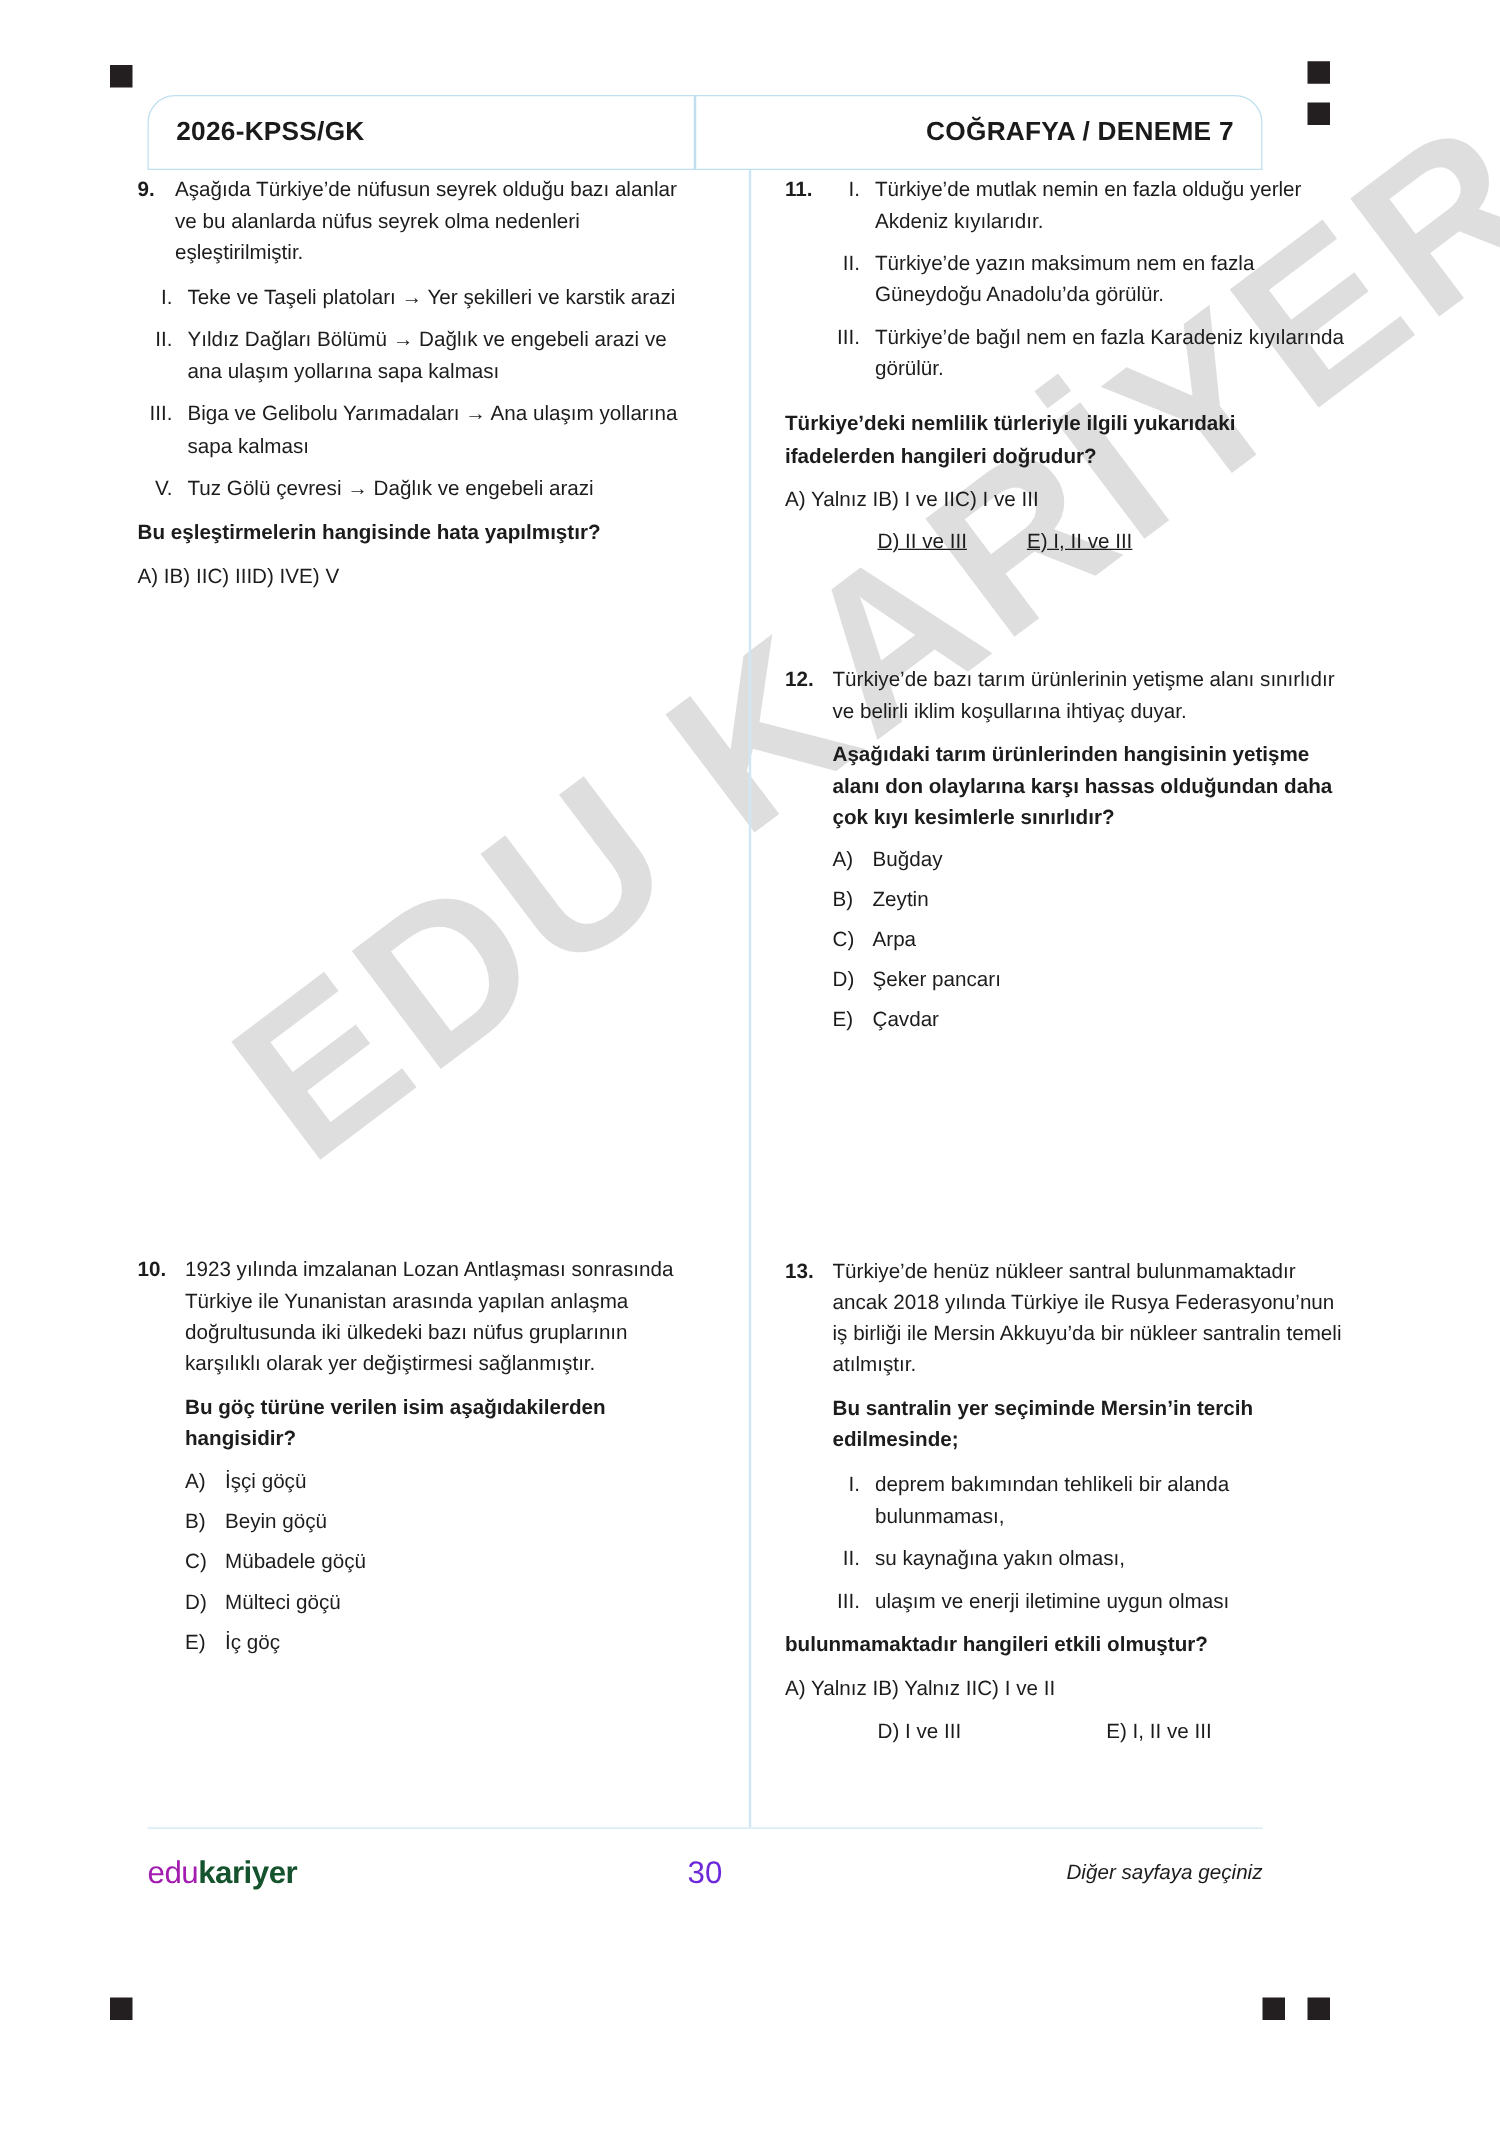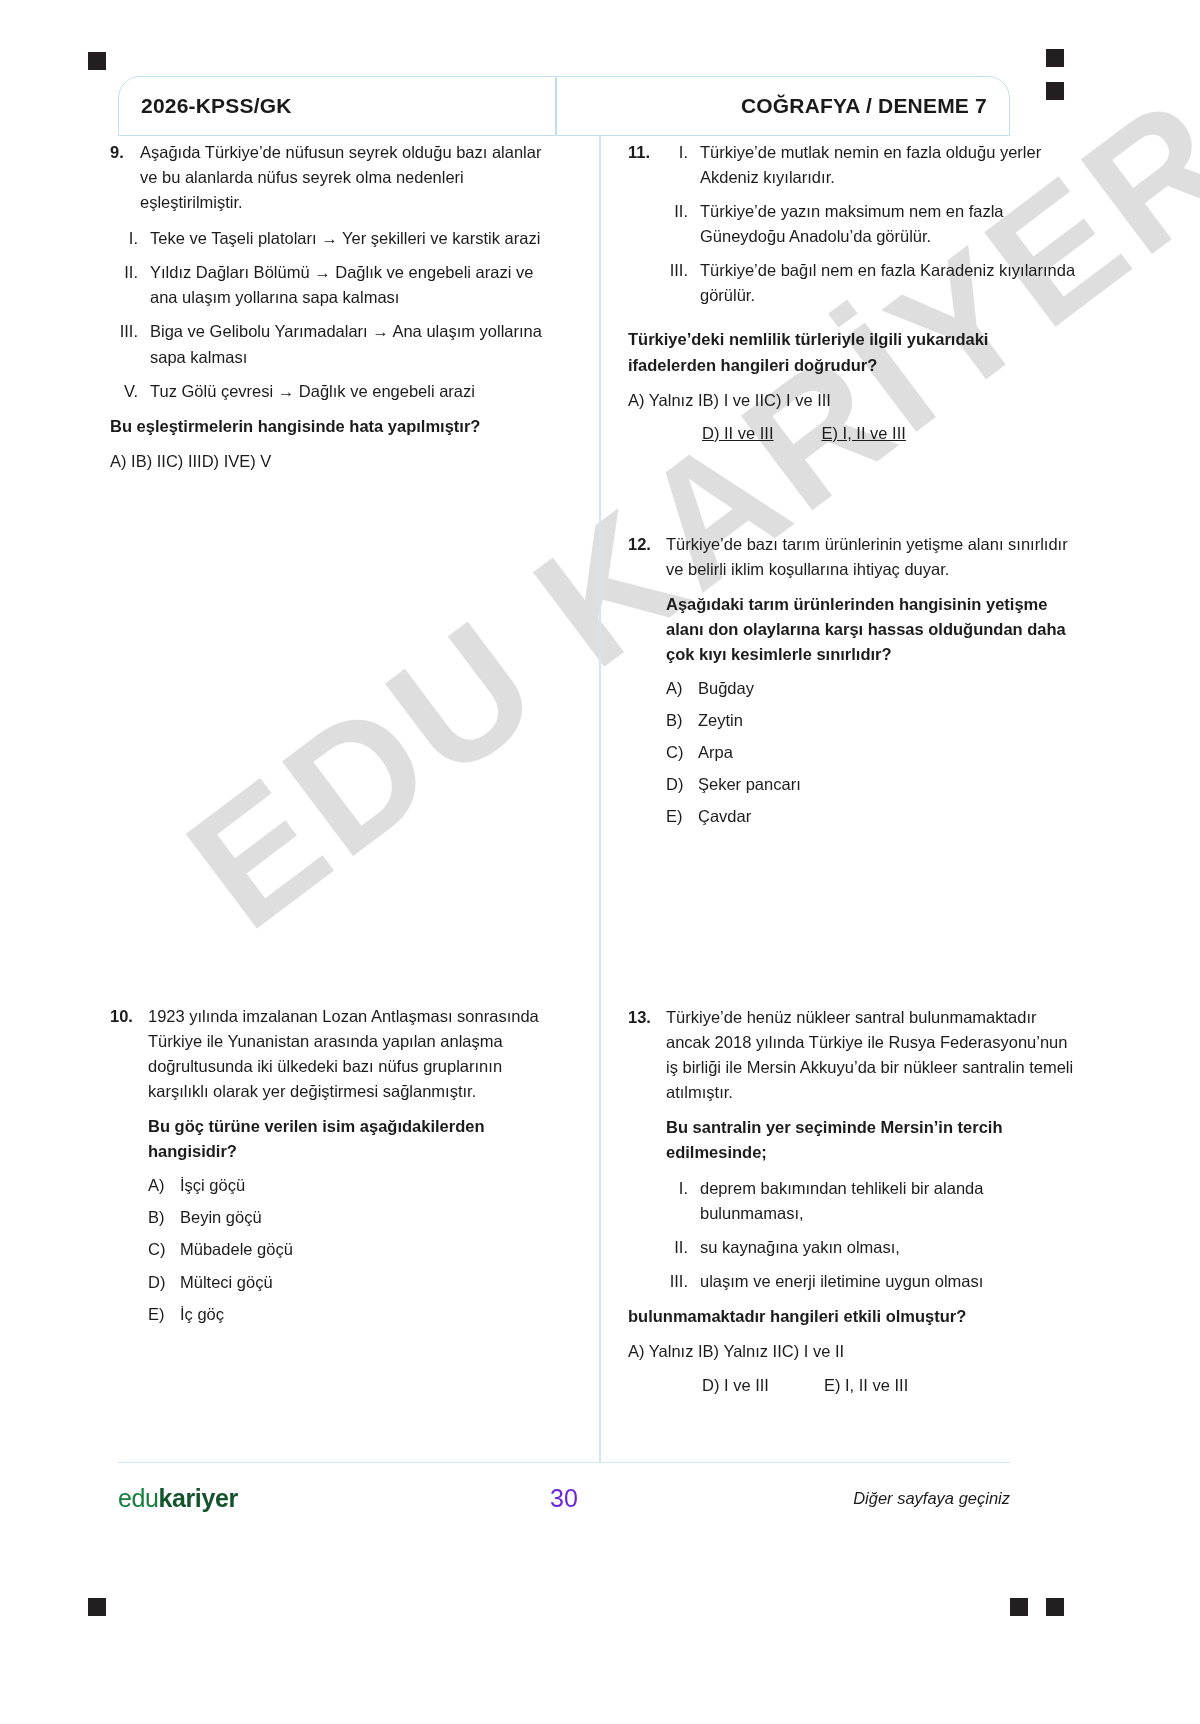--- a/index.html
+++ b/index.html
@@ -163,21 +163,21 @@
     display: flex;
     margin-top: 8px;
     padding-left: 74px;
     gap: 48px;
     text-decoration: underline;
   }
   .opt-row2b {
     display: flex;
     margin-top: 8px;
     padding-left: 74px;
-    gap: 55px;
+    gap: 116px;
   }
 
   
   .opt-list {
     margin: 9px 0 0 0;
     padding: 0;
     list-style: none;
   }
   .opt-list li {
     display: flex;
@@ -211,21 +211,21 @@
     align-items: center;
     justify-content: space-between;
     z-index: 2;
   }
   .logo {
     font-size: 25px;
     letter-spacing: -.4px;
     white-space: nowrap;
   }
   .logo .edu {
-    color: #15803d;
+    color: #a21caf;
     font-weight: normal;
   }
   .logo .kar {
     color: #14532d;
     font-weight: bold;
   }
   .page-no {
     font-size: 25px;
     color: #6d28d9;
     position: absolute;

